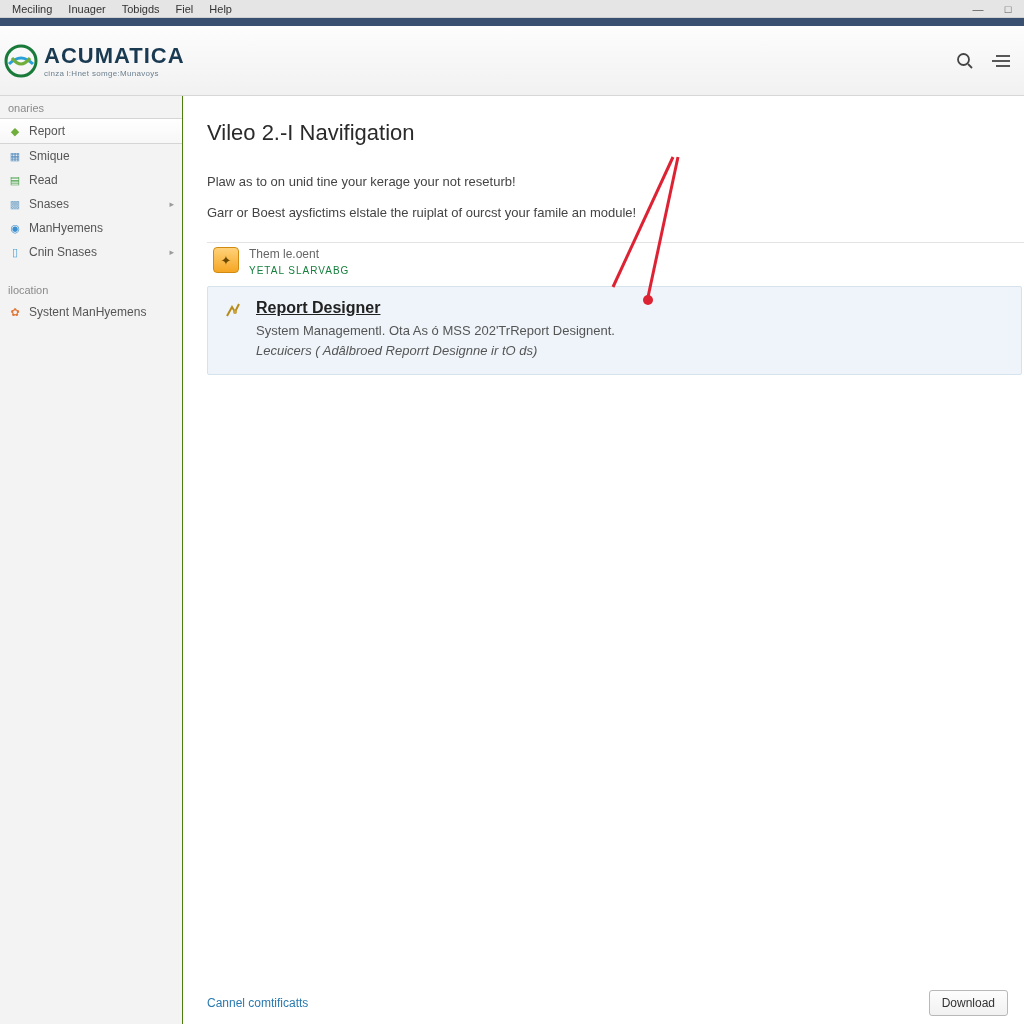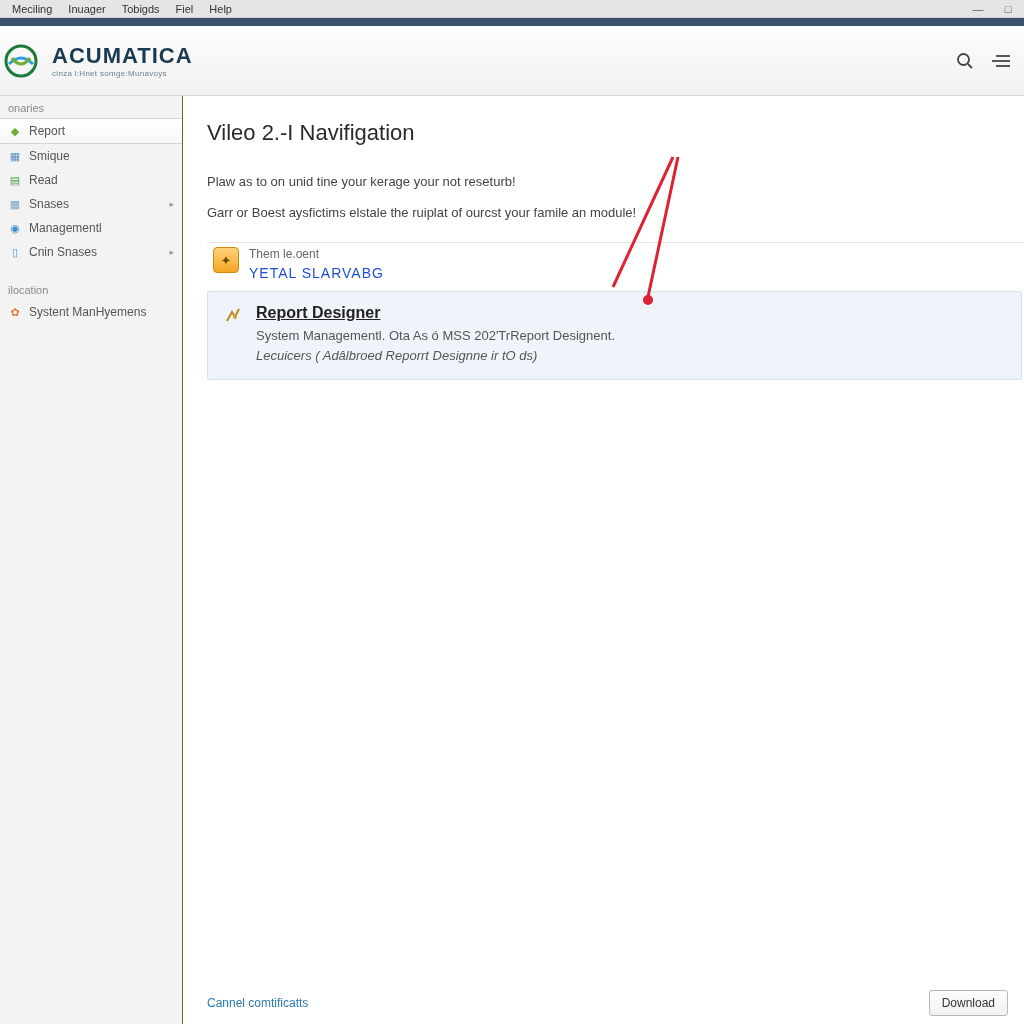--- a/index.html
+++ b/index.html
@@ -6,21 +6,21 @@
 html, body { width: 1024px; height: 1024px; overflow: hidden; background: #fff; }
 
 .menubar { height: 18px; background: #e5e5e5; display: flex; align-items: center; padding: 0 4px; font-size: 11px; color: #333; border-bottom: 1px solid #d0d0d0; }
 .menubar .mi { padding: 0 8px; cursor: default; }
 .win-controls { margin-left: auto; display: flex; gap: 18px; padding-right: 6px; color: #555; }
 .win-controls span { width: 12px; text-align: center; }
 
 .topstripe { height: 8px; background: #3a5070; }
 
 .header { height: 70px; background: linear-gradient(#fdfdfd,#f1f1f1); border-bottom: 1px solid #d7d7d7; display: flex; align-items: center; padding: 0 14px 0 4px; }
-.logo-wrap { display: flex; align-items: center; gap: 14px; }
+.logo-wrap { display: flex; align-items: center; gap: 6px; }
 .logo-txt { display: flex; flex-direction: column; }
 .logo-title { font-size: 22px; letter-spacing: 1px; color: #1a3a52; font-weight: 600; }
 .logo-sub { font-size: 8px; color: #6c8090; letter-spacing: 0.3px; }
 .header-right { margin-left: auto; display: flex; gap: 18px; align-items: center; color: #444; }
 
 .body { display: flex; height: calc(1024px - 18px - 8px - 70px); }
 
 .sidebar { width: 183px; background: #f3f3f3; border-right: 1px solid #4d7c0f; font-size: 12px; color: #555; }
 .sidebar .sec-hdr { padding: 6px 8px 4px; color: #8a8a8a; font-size: 11px; }
 .sidebar .nav-item { display: flex; align-items: center; gap: 7px; padding: 5px 8px; cursor: default; position: relative; }
@@ -31,21 +31,21 @@
 
 .main { flex: 1; position: relative; padding: 24px 0 0 24px; overflow: hidden; }
 .page-title { font-size: 22px; color: #2a2a2a; margin-bottom: 28px; }
 .intro1 { font-size: 13px; color: #444; margin-bottom: 16px; }
 .intro2 { font-size: 13px; color: #444; margin-bottom: 22px; margin-top: 11px; }
 
 .card-head { display: flex; align-items: flex-start; gap: 10px; padding: 4px 0 10px 6px; border-top: 1px solid #e4e4e4; }
 .card-head .badge { width: 26px; height: 26px; background: linear-gradient(#ffd27a,#f5a623); border: 1px solid #d08a10; border-radius: 4px; display: flex; align-items: center; justify-content: center; color: #6b4a00; font-size: 13px; }
 .card-head .txts { display: flex; flex-direction: column; gap: 4px; font-size: 12px; }
 .card-head .t1 { color: #666; }
-.card-head .t2 { color: #1d4ed8; letter-spacing: 1px; font-size: 14px; }
+.card-head .t2 { color: #15803d; letter-spacing: 1px; font-size: 10px; }
 
 .result { background: #eef4f9; border: 1px solid #d6e2ec; border-radius: 2px; padding: 12px 12px 14px 48px; position: relative; margin-right: 2px; }
 .result .ric { position: absolute; left: 16px; top: 14px; width: 18px; height: 18px; color: #b98b1a; }
 .result .rtitle { font-size: 16px; font-weight: 700; color: #222; margin-bottom: 4px; text-decoration: underline; }
 .result .rline { font-size: 13px; color: #555; line-height: 1.5; }
 .result .rline.it { font-style: italic; }
 
 .arrow-annot { position: absolute; left: 400px; top: 56px; pointer-events: none; }
 
 .footer { position: absolute; bottom: 8px; left: 24px; right: 16px; display: flex; align-items: center; }
@@ -118,21 +118,21 @@
       <span class="icn" style="color:#4aa24a">▤</span>
       <span class="lbl">Read</span>
     </div>
     <div class="nav-item">
       <span class="icn" style="color:#7aa7c9">▩</span>
       <span class="lbl">Snases</span>
       <span class="arw">▸</span>
     </div>
     <div class="nav-item">
       <span class="icn" style="color:#3b8fd1">◉</span>
-      <span class="lbl">Managementl</span>
+      <span class="lbl">ManHyemens</span>
     </div>
     <div class="nav-item">
       <span class="icn" style="color:#4aa0d8">▯</span>
       <span class="lbl">Cnin Snases</span>
       <span class="arw">▸</span>
     </div>
 
     <div class="sec-hdr" style="margin-top:14px">ilocation</div>
     <div class="nav-item">
       <span class="icn" style="color:#e07a3a">✿</span>

